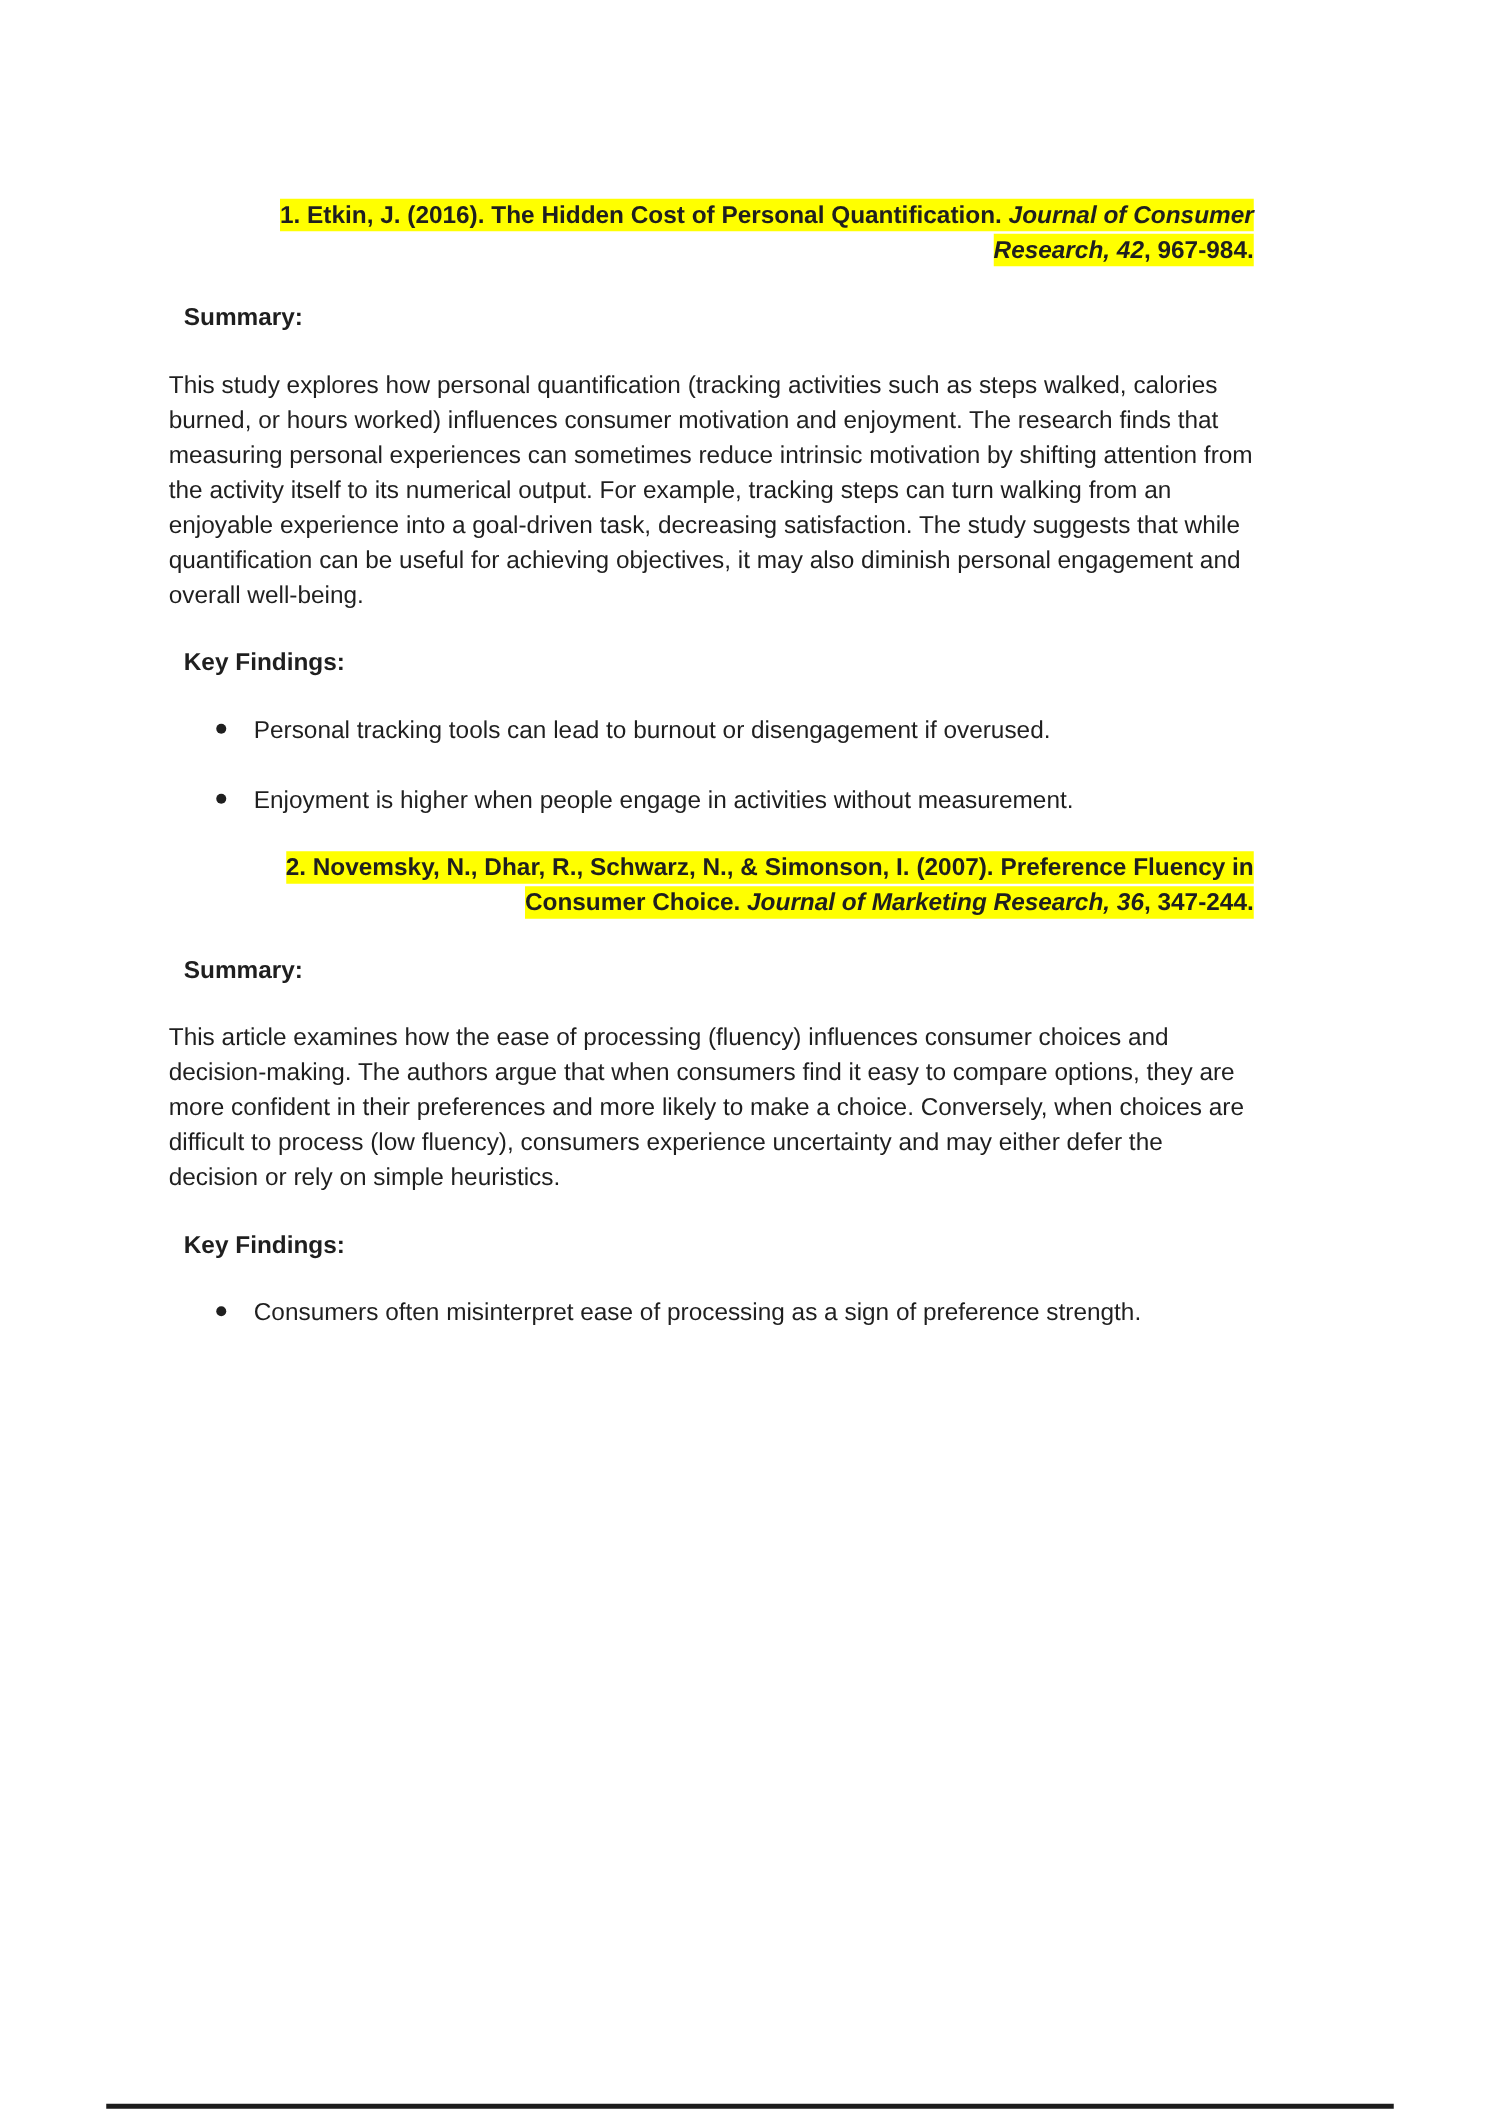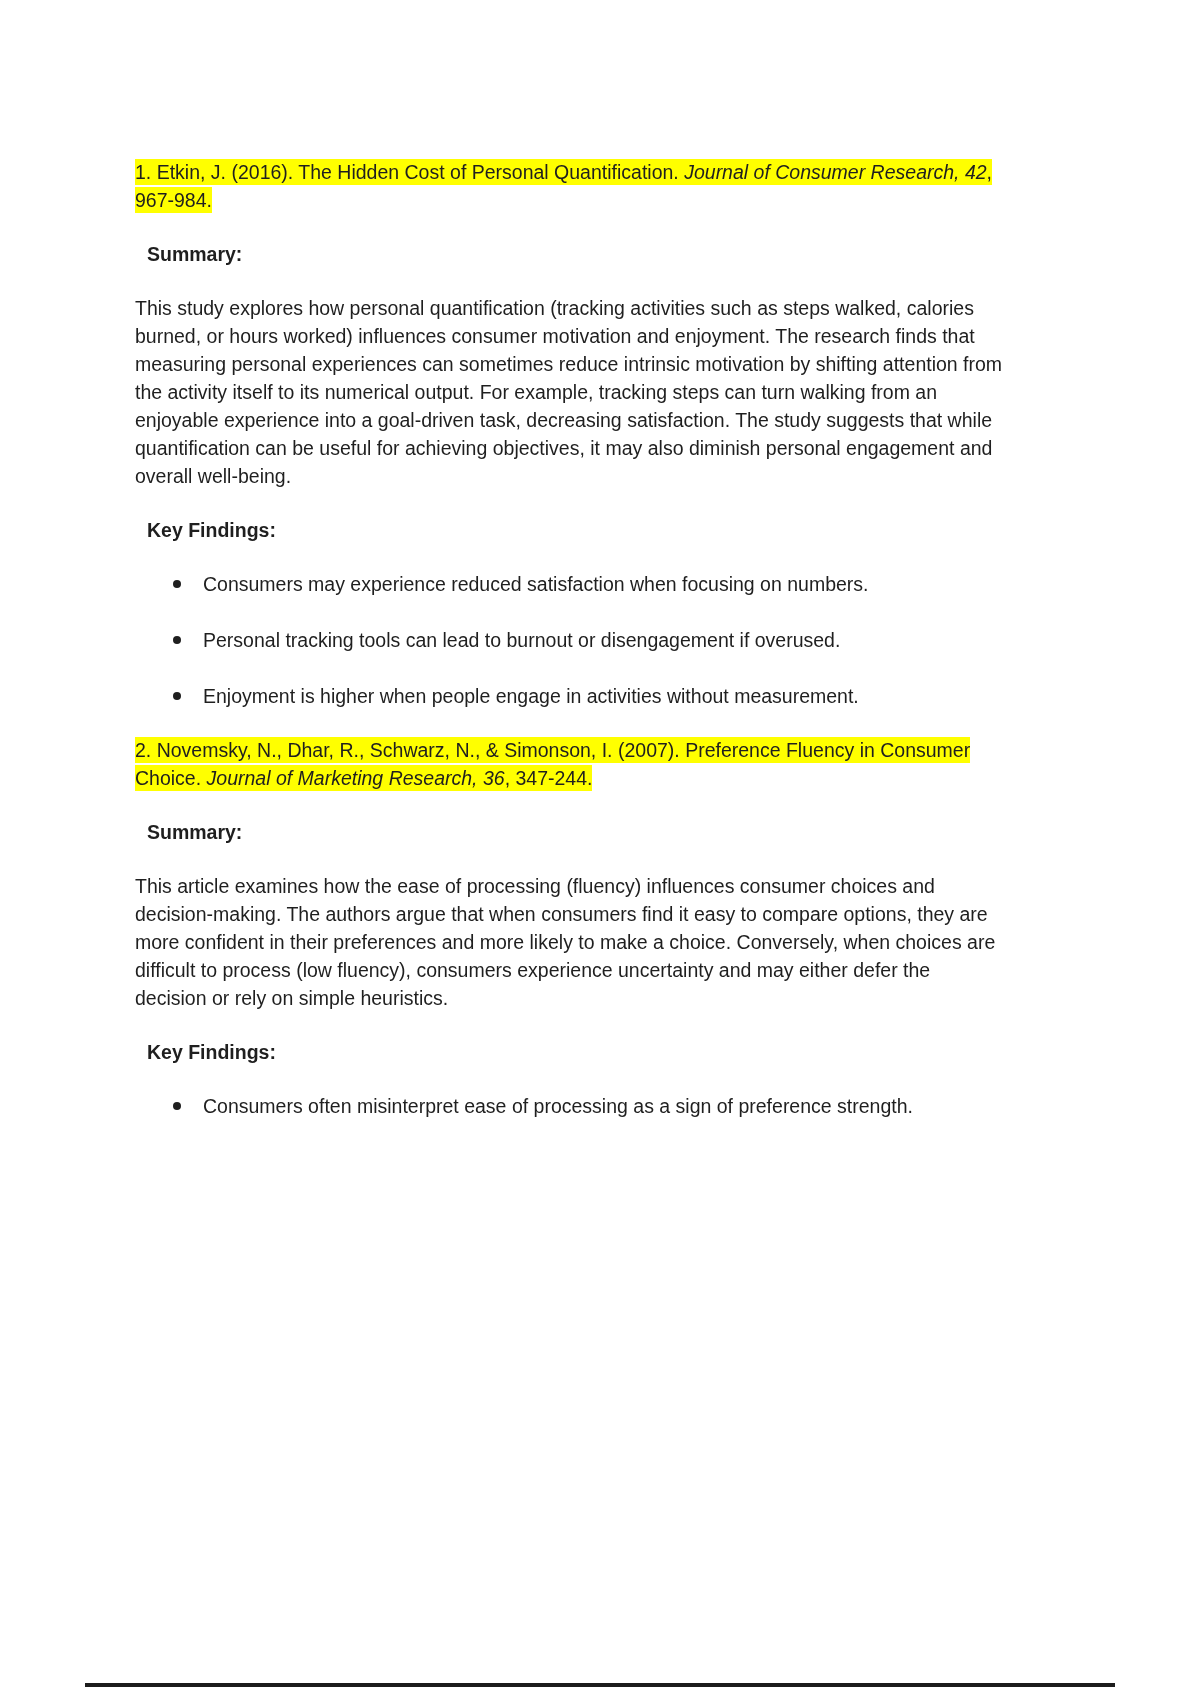--- a/index.html
+++ b/index.html
@@ -18,22 +18,23 @@
   }
   .content {
     position: absolute;
     left: 135px;
     top: 158px;
     width: 868px;
     font-size: 19.5px;
     line-height: 28px;
   }
   .citation {
-    font-weight: normal;
+    font-weight: bold;
     margin: 0 0 26px 0;
+    text-align: right;
   }
   .citation .hl {
     background: #ffff00;
     padding: 2px 0;
   }
   .citation .it {
     font-style: italic;
   }
   .subhead {
     font-weight: bold;
@@ -95,24 +96,20 @@
 
       <p class="subhead">Summary:</p>
 
       <p class="para">This study explores how personal quantification (tracking activities such as steps walked, calories burned, or hours worked) influences consumer motivation and enjoyment. The research finds that measuring personal experiences can sometimes reduce intrinsic motivation by shifting attention from the activity itself to its numerical output. For example, tracking steps can turn walking from an enjoyable experience into a goal-driven task, decreasing satisfaction. The study suggests that while quantification can be useful for achieving objectives, it may also diminish personal engagement and overall well-being.</p>
 
       <p class="subhead">Key Findings:</p>
 
       <div class="findings">
         <div class="finding">
           <span class="bullet"><span class="dot"></span></span>
-          <span class="ftext">Consumers may experience reduced satisfaction when focusing on numbers.</span>
-        </div>
-        <div class="finding">
-          <span class="bullet"><span class="dot"></span></span>
           <span class="ftext">Personal tracking tools can lead to burnout or disengagement if overused.</span>
         </div>
         <div class="finding">
           <span class="bullet"><span class="dot"></span></span>
           <span class="ftext">Enjoyment is higher when people engage in activities without measurement.</span>
         </div>
       </div>
     </div>
 
     <div class="entry">

